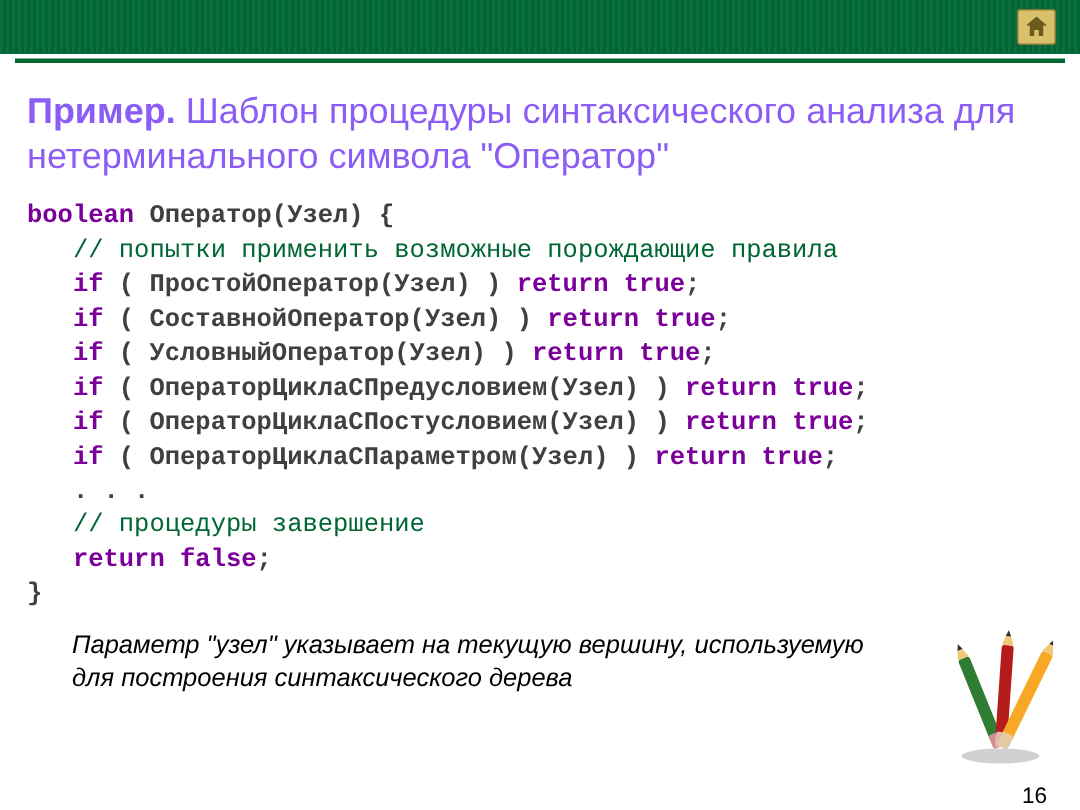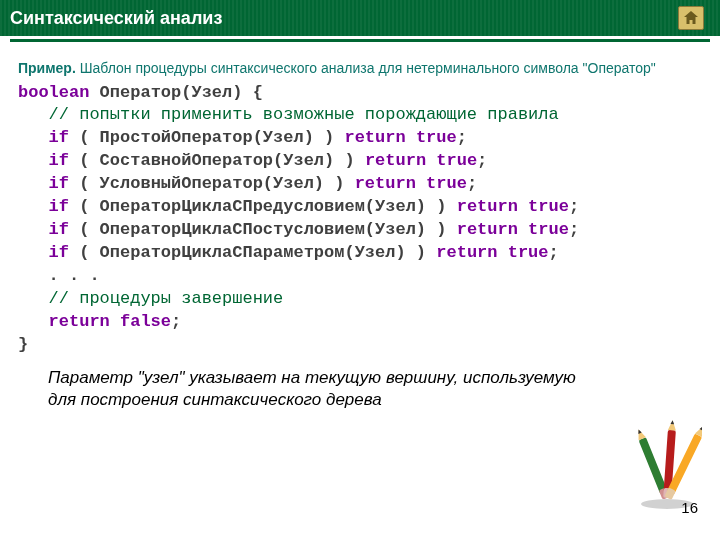--- a/index.html
+++ b/index.html
@@ -44,24 +44,24 @@
   }
   .header-underline {
     height: 3px;
     background: #006633;
     margin: 3px 10px 0 10px;
   }
   .content {
     padding: 18px 18px 0 18px;
   }
   .intro {
-    font-size: 14px;
+    font-size: 24px;
     line-height: 1.25;
-    color: #0f766e;
-    margin-bottom: 4px;
+    color: #8b5cf6;
+    margin-bottom: 14px;
   }
   .intro .bold { font-weight: bold; }
   .code {
     font-family: "Courier New", Courier, monospace;
     font-size: 17px;
     line-height: 1.35;
     white-space: pre;
     color: #000;
     margin-bottom: 10px;
   }
@@ -72,37 +72,36 @@
     font-style: italic;
     font-size: 17px;
     line-height: 1.3;
     color: #000;
     padding-left: 30px;
     padding-right: 100px;
   }
   .page-num {
     position: absolute;
     right: 22px;
-    bottom: 24px;
+    bottom: 1px;
     font-size: 15px;
     color: #000;
   }
   .pencils {
     position: absolute;
     right: 18px;
     bottom: 30px;
     width: 70px;
     height: 90px;
   }
 </style>
 </head>
 <body>
 
 <div class="header">
-  <span class="header-title">Синтаксический анализ</span>
   <div class="home-btn">
     <svg width="16" height="14" viewBox="0 0 16 14">
       <polygon points="8,0 15,6 12.5,6 12.5,13 9.5,13 9.5,9 6.5,9 6.5,13 3.5,13 3.5,6 1,6" fill="#6b5a1e"></polygon>
     </svg>
   </div>
 </div>
 <div class="header-underline"></div>
 
 <div class="content">
 

